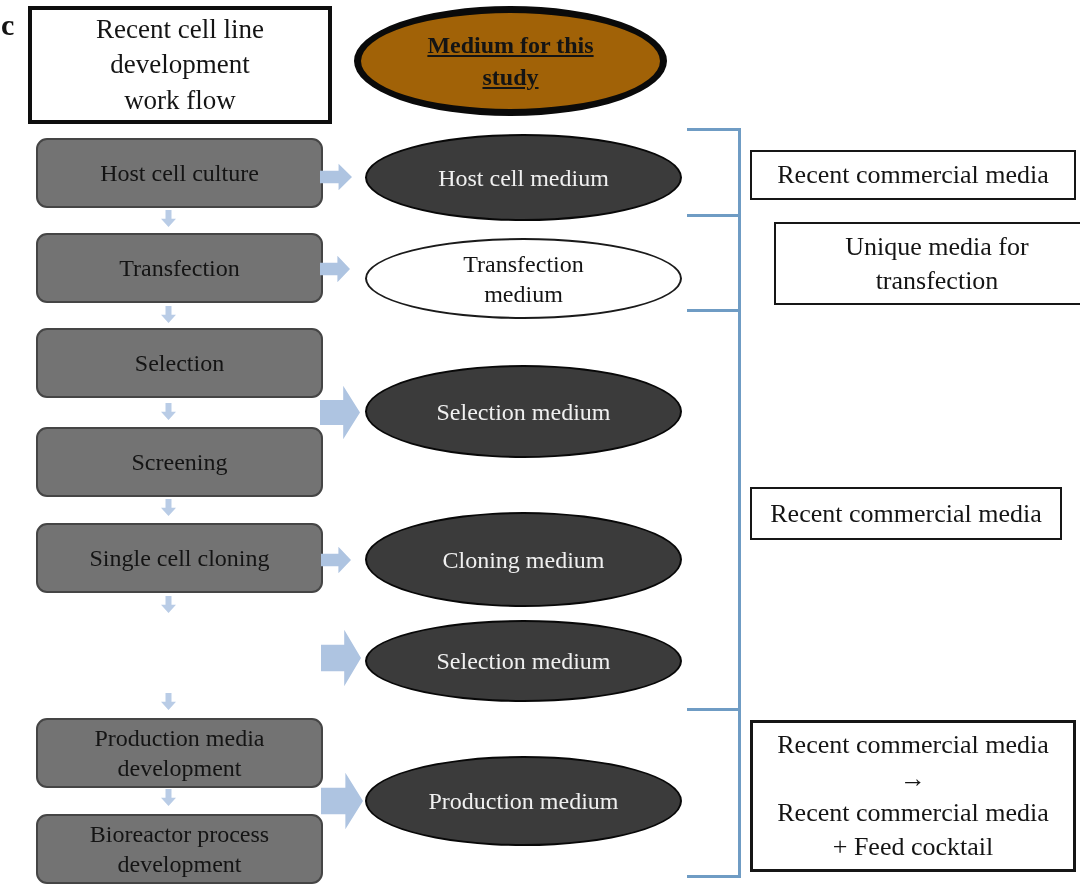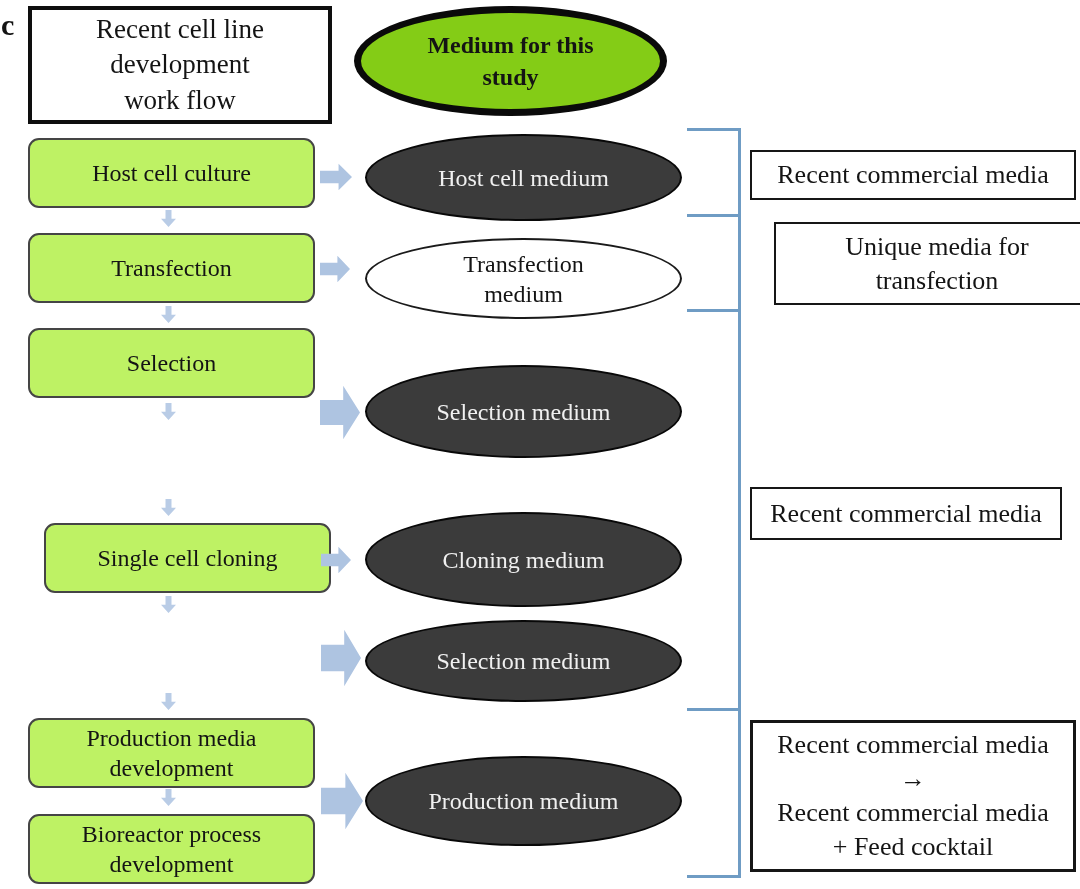--- a/index.html
+++ b/index.html
@@ -21,27 +21,27 @@
   
   .title-box{
     left:28px;top:6px;width:304px;height:118px;
     border:4px solid #0e0e0e;background:#ffffff;
     font-size:27px;line-height:1.3;
   }
   
   .study-ellipse{
     left:354px;top:6px;width:313px;height:110px;
     border:7px solid #0a0a0a;border-radius:50%;
-    background:#84cc16;font-size:24px;font-weight:bold;
-    line-height:1.35;
+    background:#a16207;font-size:24px;font-weight:bold;
+    text-decoration:underline;line-height:1.35;
   }
   
   .step{
-    left:28px;width:287px;height:70px;
-    border:2px solid #454545;border-radius:11px;background:#bef264;
+    left:36px;width:287px;height:70px;
+    border:2px solid #454545;border-radius:11px;background:#737373;
     font-size:24px;line-height:1.25;
   }
   
   .ellipse{
     left:365px;width:317px;border-radius:50%;
     display:flex;align-items:center;justify-content:center;
     text-align:center;white-space:pre-line;box-sizing:border-box;
     font-size:24px;line-height:1.25;
   }
   .ellipse.dark{background:#3b3b3b;color:#f0f0f0;border:2px solid #080808;}
@@ -76,21 +76,22 @@
   <div class="abs centerbox title-box">Recent cell line
 development
 work flow</div>
 
   <div class="abs centerbox study-ellipse">Medium for this
 study</div>
 
   <div class="abs centerbox step" style="top:138px;">Host cell culture</div>
   <div class="abs centerbox step" style="top:233px;">Transfection</div>
   <div class="abs centerbox step" style="top:328px;">Selection</div>
-  <div class="abs centerbox step" style="top:523px;margin-left:16px;">Single cell cloning</div>
+  <div class="abs centerbox step" style="top:427px;">Screening</div>
+  <div class="abs centerbox step" style="top:523px;">Single cell cloning</div>
   <div class="abs centerbox step" style="top:718px;">Production media
 development</div>
   <div class="abs centerbox step" style="top:814px;">Bioreactor process
 development</div>
 
   <div class="abs arrow-down" style="left:161px;top:210px;width:15px;height:17px;"></div>
   <div class="abs arrow-down" style="left:161px;top:306px;width:15px;height:17px;"></div>
   <div class="abs arrow-down" style="left:161px;top:403px;width:15px;height:17px;"></div>
   <div class="abs arrow-down" style="left:161px;top:499px;width:15px;height:17px;"></div>
   <div class="abs arrow-down" style="left:161px;top:596px;width:15px;height:17px;"></div>

